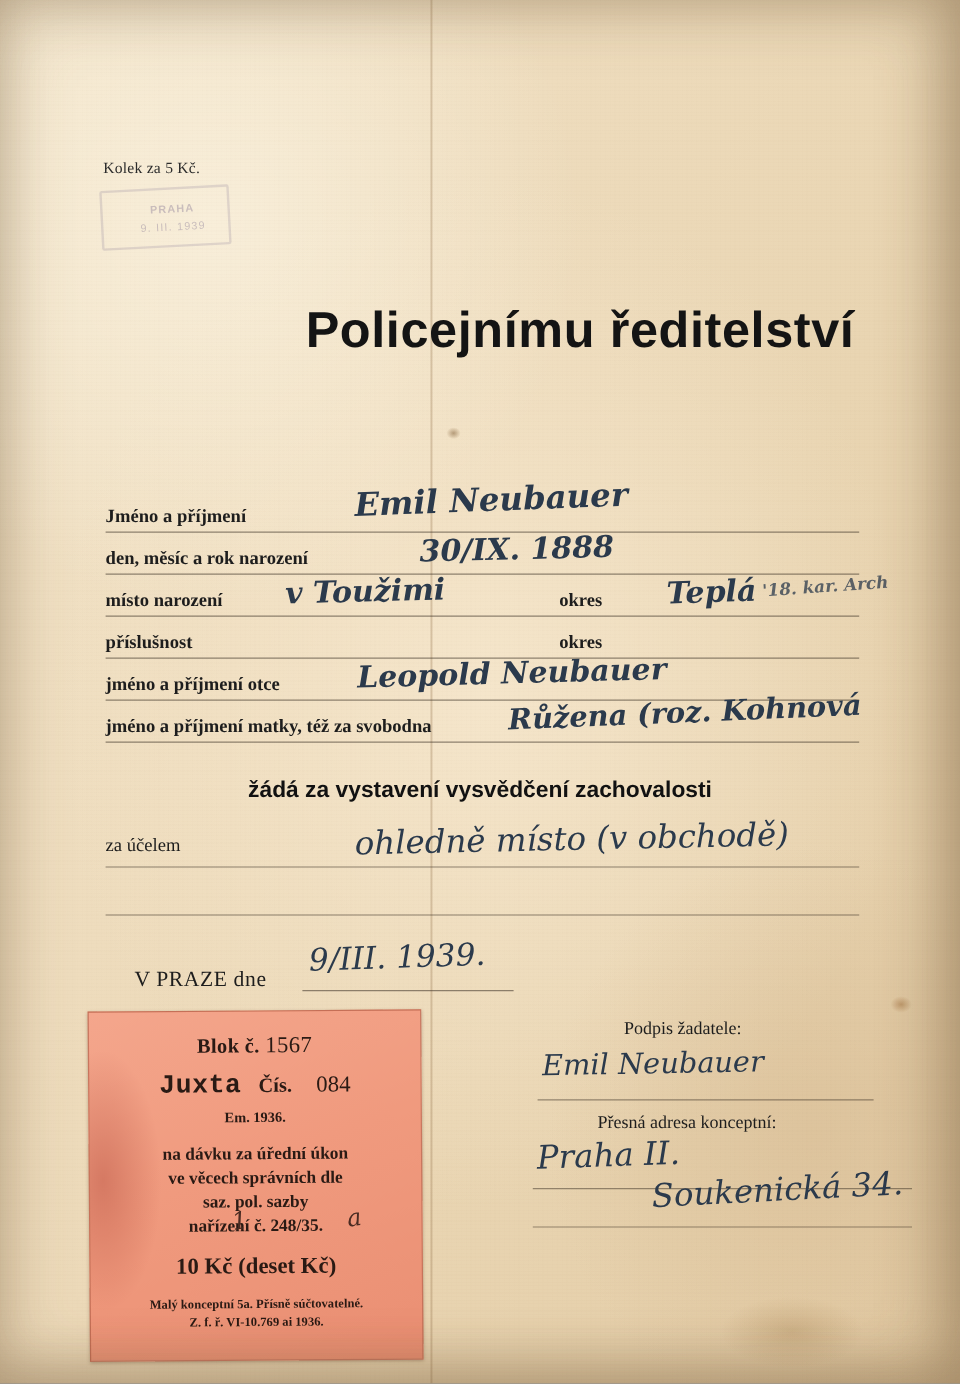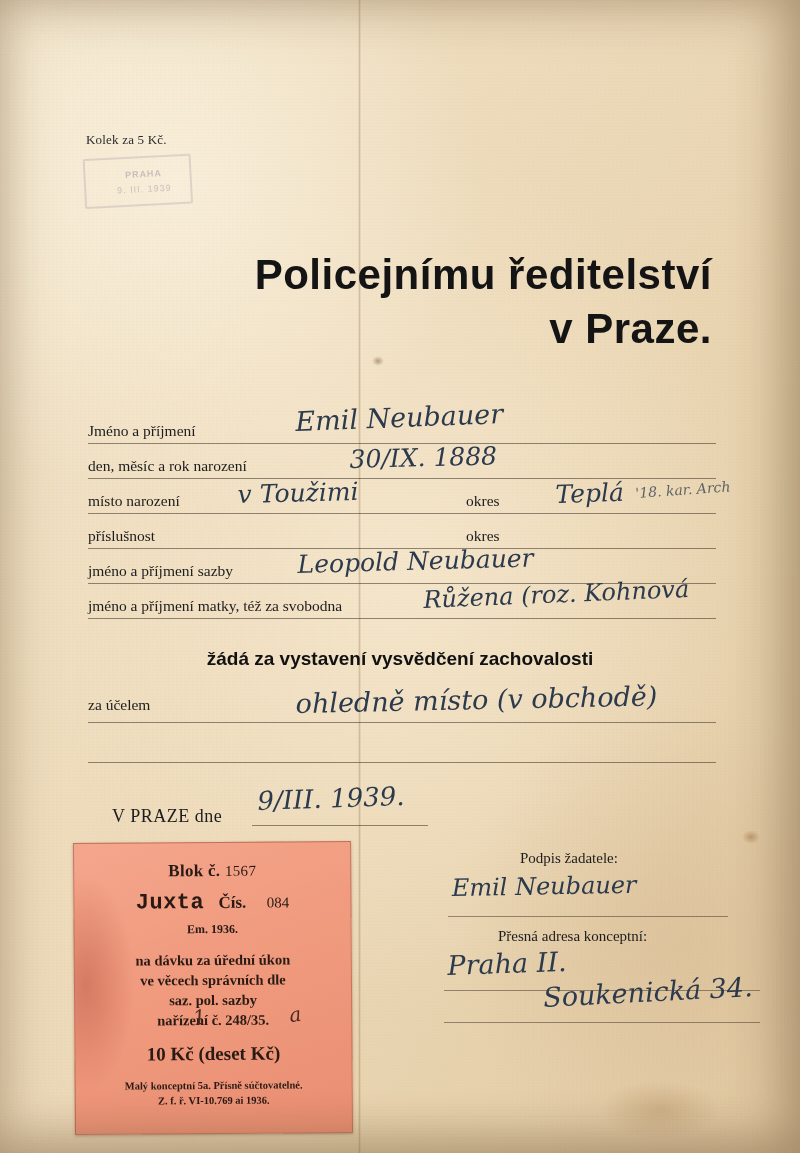--- a/index.html
+++ b/index.html
@@ -108,20 +108,21 @@
   
   .form {
     position: absolute;
     left: 88px;
     top: 412px;
     width: 628px;
   }
   .row {
     position: relative;
     height: 35px;
+    font-weight: bold;
   }
   .lbl {
     position: absolute;
     left: 0;
     bottom: 7px;
     font-size: 15.5px;
     color: #1d1d1d;
     white-space: nowrap;
   }
   .rule {
@@ -211,21 +212,21 @@
     background: linear-gradient(160deg, #f4a68c 0%, #f09a7e 45%, #ea8f73 100%);
     border: 1px solid rgba(150,70,50,0.45);
     box-shadow: 0 1px 3px rgba(80,50,30,0.35);
     transform: rotate(-0.4deg);
     font-family: "Liberation Serif", serif;
     color: #2a1a14;
     text-align: center;
     overflow: hidden;
   }
   .juxta .jline1 { margin-top: 18px; font-size: 17px; font-weight: bold; letter-spacing: .3px; }
-  .juxta .jnum { font-family: "Liberation Serif", serif; font-size: 15px; font-weight: normal; }
+  .juxta .jnum { font-family: "Liberation Serif", serif; font-size: 19px; font-weight: normal; }
   .juxta .jrow2 { margin-top: 9px; font-size: 17px; font-weight: bold; }
   .juxta .jbrand {
     font-family: Liberation Mono, monospace;
     font-weight: bold;
     font-size: 22px;
     letter-spacing: .5px;
   }
   .juxta .jem { margin-top: 7px; font-size: 12px; font-weight: bold; }
   .juxta .jbody { margin-top: 13px; font-size: 14.5px; font-weight: bold; line-height: 20px; }
   .juxta .jamount { margin-top: 13px; font-size: 19px; font-weight: bold; }
@@ -260,21 +261,20 @@
   <div class="stamp">
     <div class="sframe"></div>
     <div class="stext">PRAHA</div>
     <div class="stext2">9. III. 1939</div>
   </div>
 
   <div class="kolek">Kolek za 5 Kč.</div>
 
   <div class="title">
     <div>Policejnímu ředitelství</div>
-    <div>v Praze.</div>
   </div>
 
   <div class="form">
 
     <div class="row">
       <div class="rule"></div>
       <div class="lbl">Jméno a příjmení</div>
       <div class="hw hw-ink" style="left:208px; bottom:10px; font-size:27px; transform:rotate(-2.2deg);">Emil Neubauer</div>
     </div>
 
@@ -295,21 +295,21 @@
 
     <div class="row">
       <div class="rule"></div>
       <div class="lbl">příslušnost</div>
       <div class="okres" style="left:378px;">okres</div>
       <div class="hw hw-ink" style="left:150px; bottom:8px; font-size:25px;"></div>
     </div>
 
     <div class="row">
       <div class="rule"></div>
-      <div class="lbl">jméno a příjmení sazby</div>
+      <div class="lbl">jméno a příjmení otce</div>
       <div class="hw hw-ink" style="left:210px; bottom:8px; font-size:25px; transform:rotate(-1.6deg);">Leopold Neubauer</div>
     </div>
 
     <div class="row">
       <div class="rule"></div>
       <div class="lbl">jméno a příjmení matky, též za svobodna</div>
       <div class="hw hw-ink" style="left:336px; bottom:8px; font-size:24px; transform:rotate(-2.4deg);">Růžena (roz. Kohnová</div>
     </div>
   </div>
 

